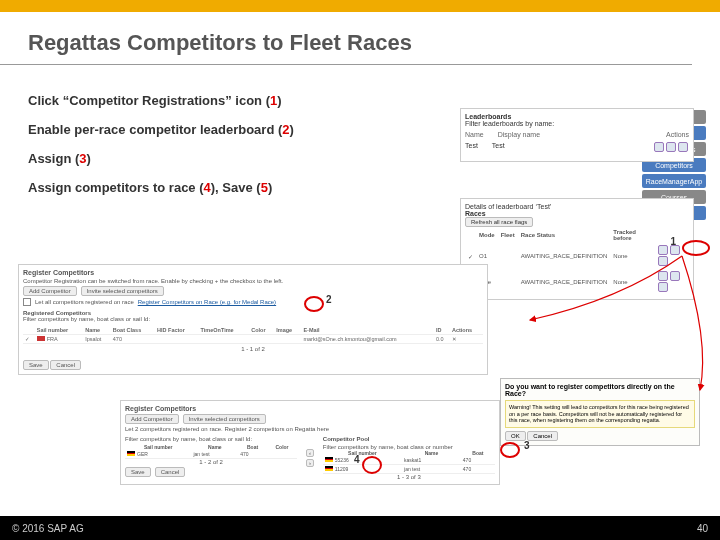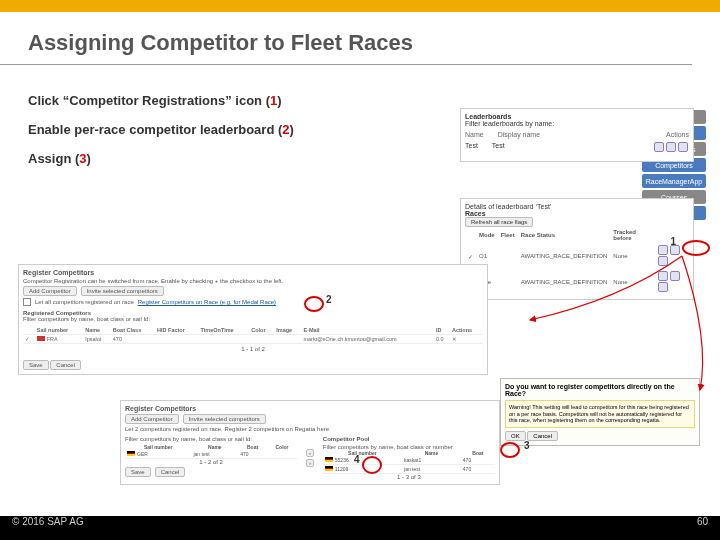--- a/index.html
+++ b/index.html
@@ -2,21 +2,21 @@
 <html><head>
 <meta charset="utf-8">
 <style>
   * { box-sizing: border-box; margin: 0; padding: 0; }
   body { width: 720px; height: 540px; background: #fff; font-family: Arial, sans-serif; position: relative; overflow: hidden; }
   .topbar { height: 12px; background: #f0ab00; }
   .title { font-size: 22px; font-weight: bold; color: #555; padding: 18px 0 8px 28px; border-bottom: 1px solid #999; margin: 0 28px 0 0; }
   .content { padding: 28px 0 0 28px; }
   .step { font-size: 13px; font-weight: bold; color: #333; margin-bottom: 14px; }
   .red { color: #d00; font-weight: bold; }
-  .footbar { position: absolute; bottom: 0; left: 0; right: 0; height: 24px; background: #000; color: #ccc; font-size: 10px; display: flex; align-items: flex-start; padding: 0 12px; }
+  .footbar { position: absolute; bottom: 0; left: 0; right: 0; height: 24px; background: #000; color: #ccc; font-size: 10px; display: flex; align-items: center; padding: 0 12px; }
   .pagenum { margin-left: auto; }
   .panel-stack { position: absolute; top: 110px; right: 14px; display: flex; flex-direction: column; gap: 2px; }
   .navbtn { width: 64px; height: 14px; font-size: 7px; color: #fff; display: flex; align-items: center; justify-content: center; border-radius: 2px; }
   .navbtn.blue { background: #4a7bbf; }
   .navbtn.grey { background: #888; }
   .rpanel { position: absolute; border: 1px solid #ccc; background: #fff; font-size: 7px; color: #333; }
   .leader { top: 108px; right: 14px; width: 234px; padding: 4px; }
   .leader .lrow { display: flex; gap: 14px; margin: 4px 0; }
   .leader .lbl { color: #666; }
   .races { top: 198px; right: 14px; width: 234px; padding: 4px; }
@@ -52,31 +52,34 @@
   .n3 { top: 440px; left: 524px; }
   .n4 { top: 454px; left: 354px; }
   .n5 { top: 516px; left: 92px; }
   .icon-chip { display:inline-block; width:10px; height:10px; background:#dde6ef; border:1px solid #97b; border-radius:2px; margin:0 1px; }
   svg.conn { position:absolute; top:0; left:0; width:720px; height:540px; pointer-events:none; }
 </style>
 </head>
 <body>
 
 <div class="topbar"></div>
-<h1 class="title">Assigning Competitor to Fleet Races</h1>
+<h1 class="title">Regattas Competitors to Fleet Races</h1>
 
 <div class="content">
   <p class="step">
     <span>Click “Competitor Registrations” icon (</span><span class="red">1</span><span>)</span>
   </p>
   <p class="step">
     <span>Enable per-race competitor leaderboard (</span><span class="red">2</span><span>)</span>
   </p>
   <p class="step">
     <span>Assign (</span><span class="red">3</span><span>)</span>
+  </p>
+  <p class="step">
+    <span>Assign competitors to race (</span><span class="red">4</span><span>), Save (</span><span class="red">5</span><span>)</span>
   </p>
 </div>
 
 <div class="panel-stack">
   <div class="navbtn grey">Events</div>
   <div class="navbtn blue">Regattas</div>
   <div class="navbtn grey">Leaderboards</div>
   <div class="navbtn blue">Competitors</div>
   <div class="navbtn blue">RaceManagerApp</div>
   <div class="navbtn grey">Courses</div>
@@ -270,14 +273,14 @@
       <marker id="ah" markerWidth="6" markerHeight="6" refX="5" refY="3" orient="auto">
         <path d="M0,0 L6,3 L0,6 Z" fill="#d00"></path>
       </marker>
     </defs>
   <path d="M682,256 Q620,300 530,320" stroke="#d00" stroke-width="1.2" fill="none" marker-end="url(#ah)"></path>
   <path d="M682,256 Q710,340 700,390" stroke="#d00" stroke-width="1.2" fill="none" marker-end="url(#ah)"></path>
 </svg>
 
 <div class="footbar">
   <span>© 2016 SAP AG</span>
-  <span class="pagenum">60</span>
+  <span class="pagenum">40</span>
 </div>
 
 </body></html>

